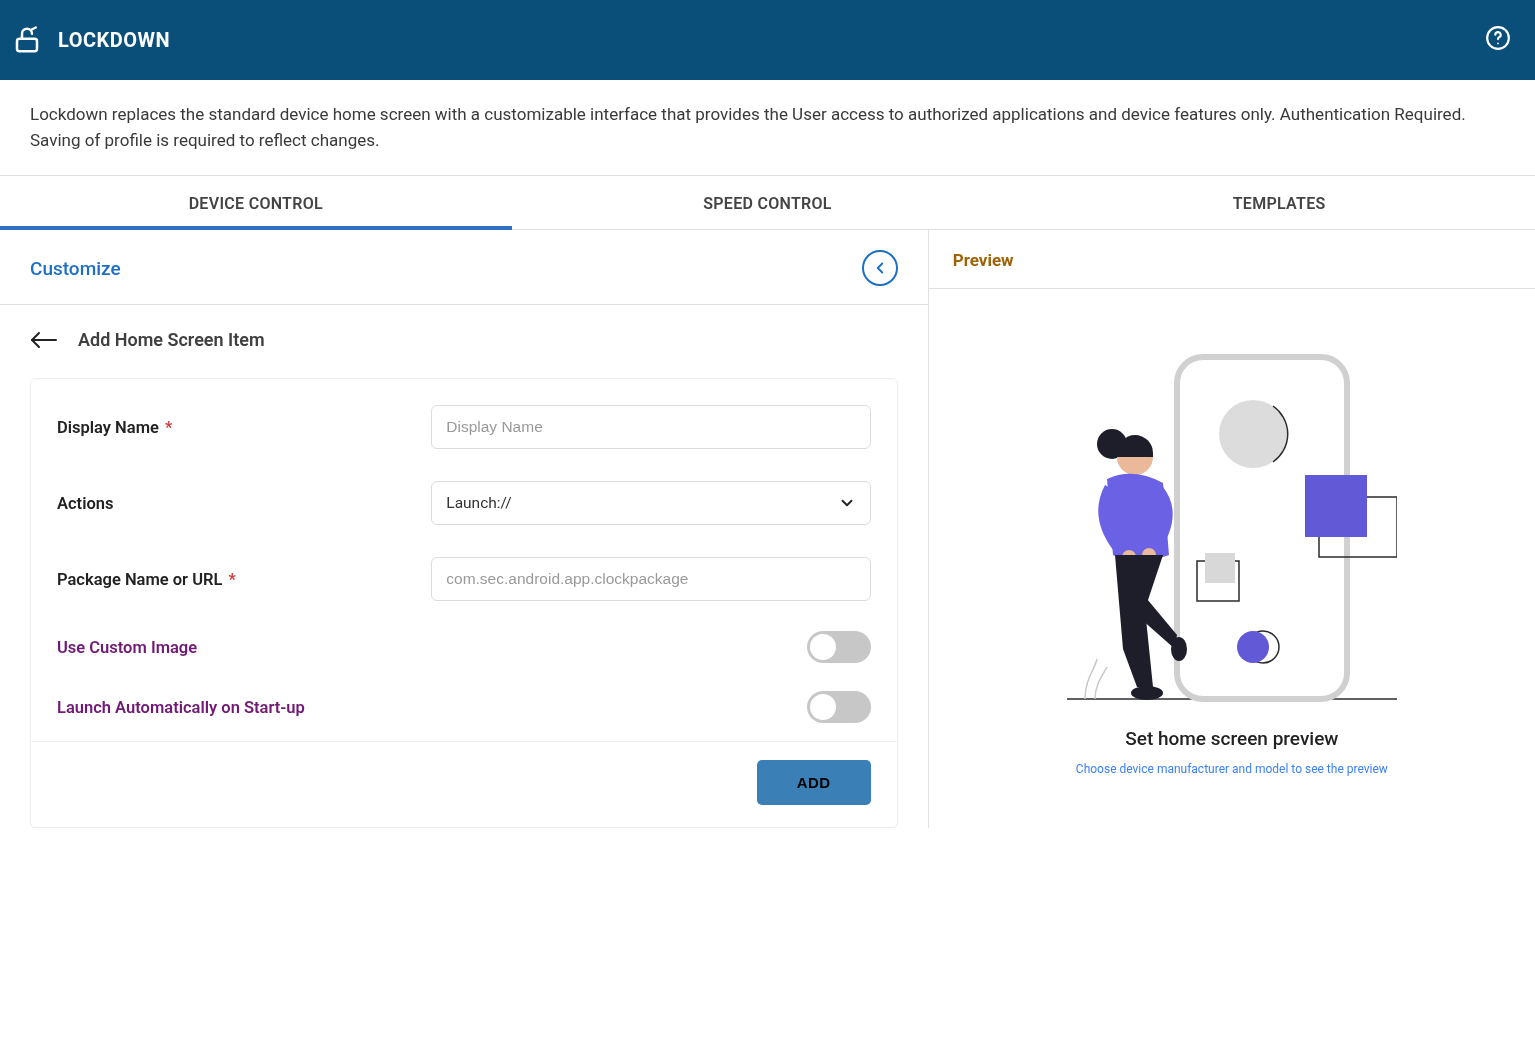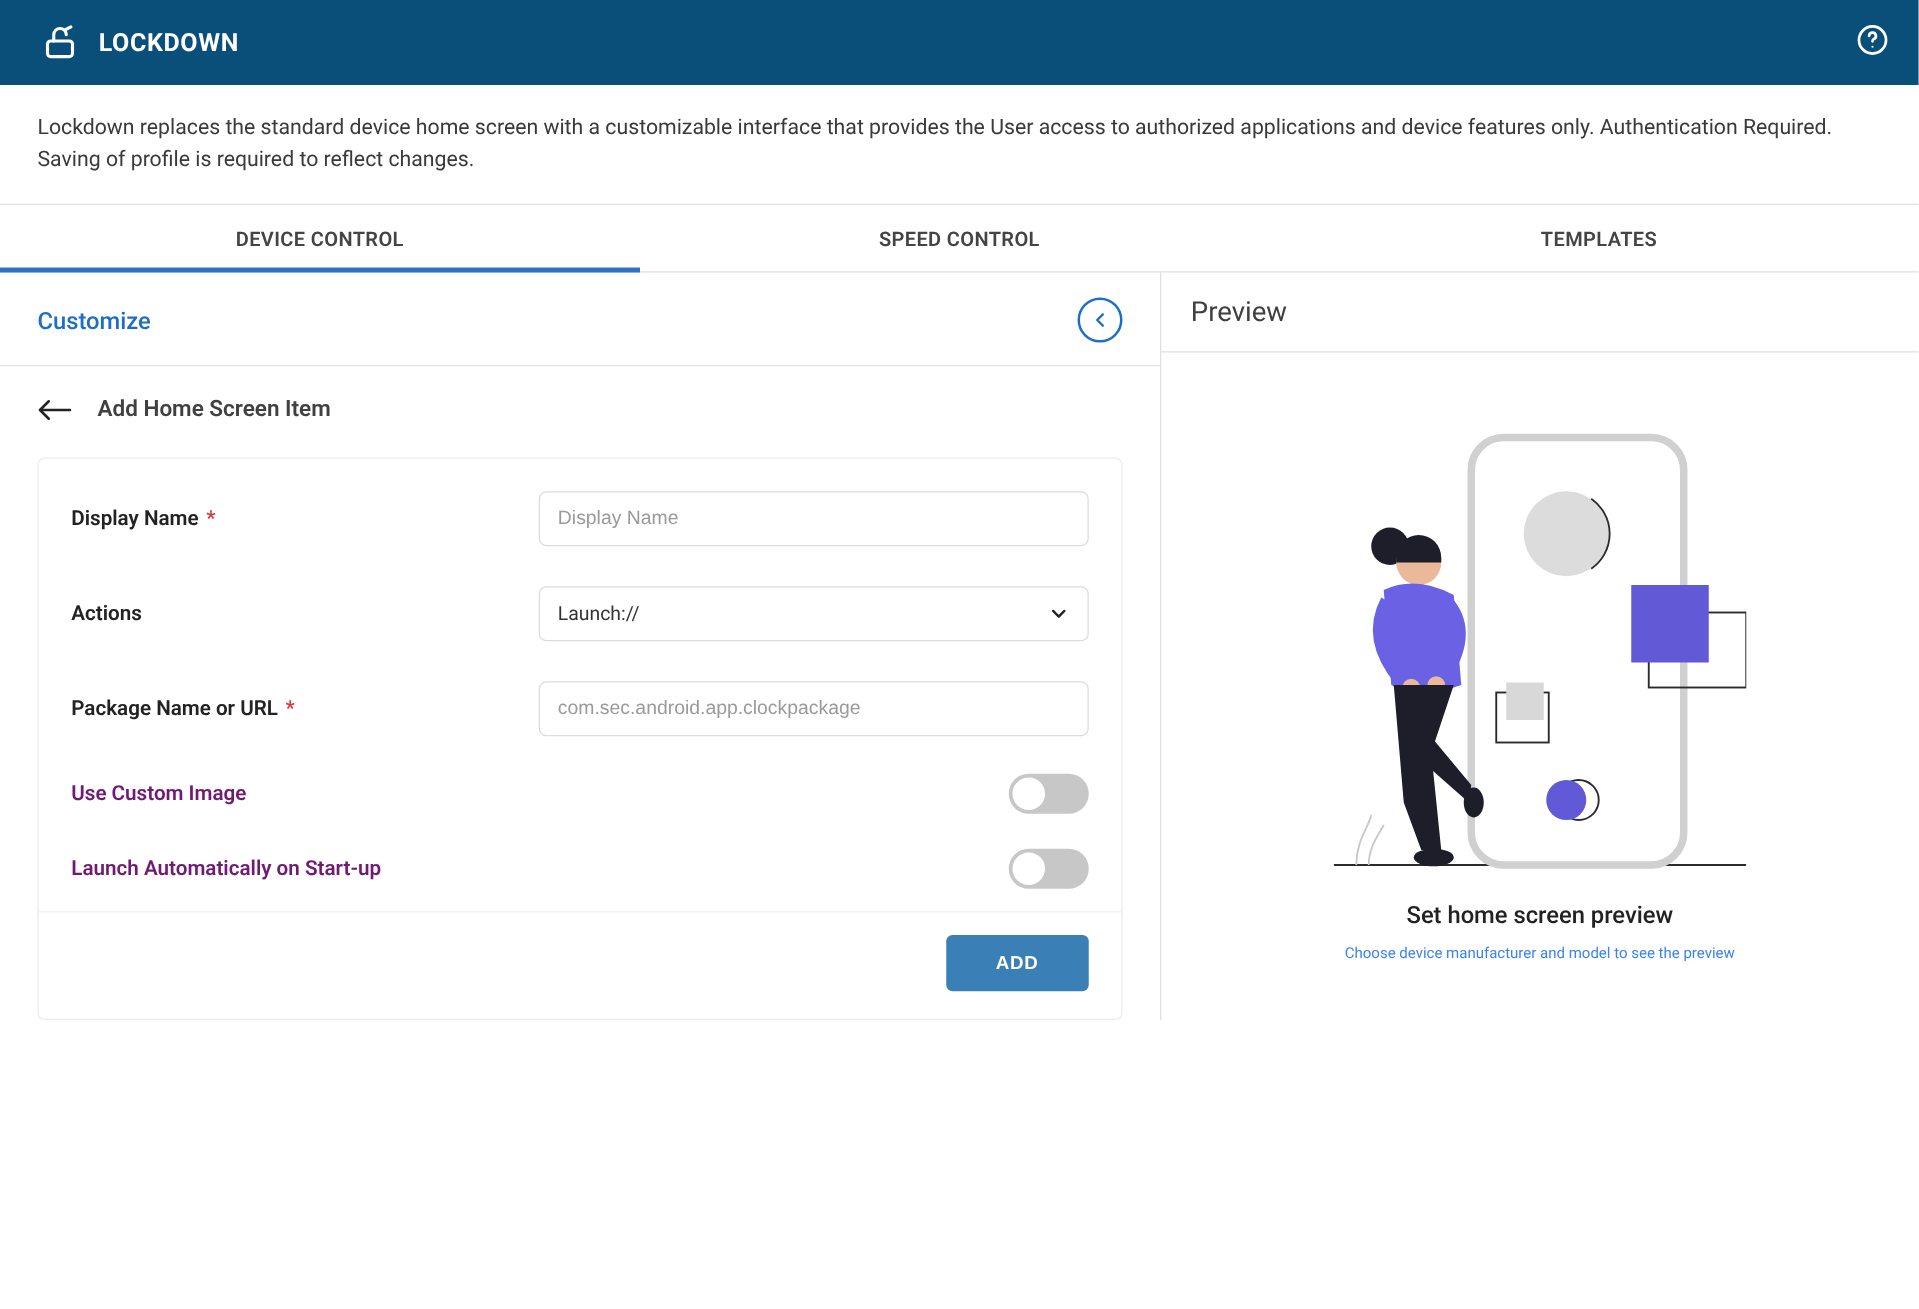--- a/index.html
+++ b/index.html
@@ -3,22 +3,22 @@
 <meta charset="utf-8">
 <style>
   * { box-sizing: border-box; margin: 0; padding: 0; }
   body { font-family: -apple-system, BlinkMacSystemFont, "Segoe UI", Roboto, Helvetica, Arial, sans-serif; color: #212121; background:#fff; }
 
   .app-header {
     background: #0a4f7a;
     color: #fff;
     display: flex;
     align-items: center;
-    padding: 0 33px;
-    height: 68px;
+    padding: 0 12px;
+    height: 80px;
     position: relative;
   }
   .app-header .lock-svg { width: 30px; height: 30px; margin-right: 16px; }
   .app-header .title { font-size: 20px; font-weight: 700; letter-spacing: 0.5px; }
   .app-header .help { position:absolute; right:24px; top:50%; transform:translateY(-50%);}
   .app-header .help svg { width:26px; height:26px; }
 
   .desc-bar {
     padding: 22px 30px;
     font-size: 17px;
@@ -130,31 +130,31 @@
     content:""; position:absolute; top:3px; left:3px; width:26px; height:26px; background:#fff; border-radius:50%;
   }
 
   .card-foot {
     padding:18px 26px 22px;
     display:flex; justify-content:flex-end;
     border-top:1px solid #f0f0f0;
   }
   .btn-primary{
     background:#3a7fb6;
-    color:#ffffff; border:none; border-radius:5px;
+    color:#000000; border:none; border-radius:5px;
     padding:14px 40px;
     font-size:15px; font-weight:700; letter-spacing:0.5px;
     cursor:pointer;
   }
 
   
   .preview-head{
     padding:20px 24px 18px; border-bottom:1px solid #e0e0e0;
   }
-  .preview-head .ptitle{ color:#404040; font-size:22px; font-weight:400;}
+  .preview-head .ptitle{ color:#a16207; font-size:17px; font-weight:700;}
   .preview-body{
     display:flex; flex-direction:column; align-items:center; padding:60px 30px 40px;
   }
   .illus{ width:330px; height:360px; }
   .preview-title{ font-size:19px; font-weight:500; color:#222; margin-top:18px;}
   .preview-sub{ font-size:12px; color:#3b82f6; text-align:center; margin-top:10px; line-height:1.5; max-width:330px;}
 </style>
 </head>
 <body>
 

